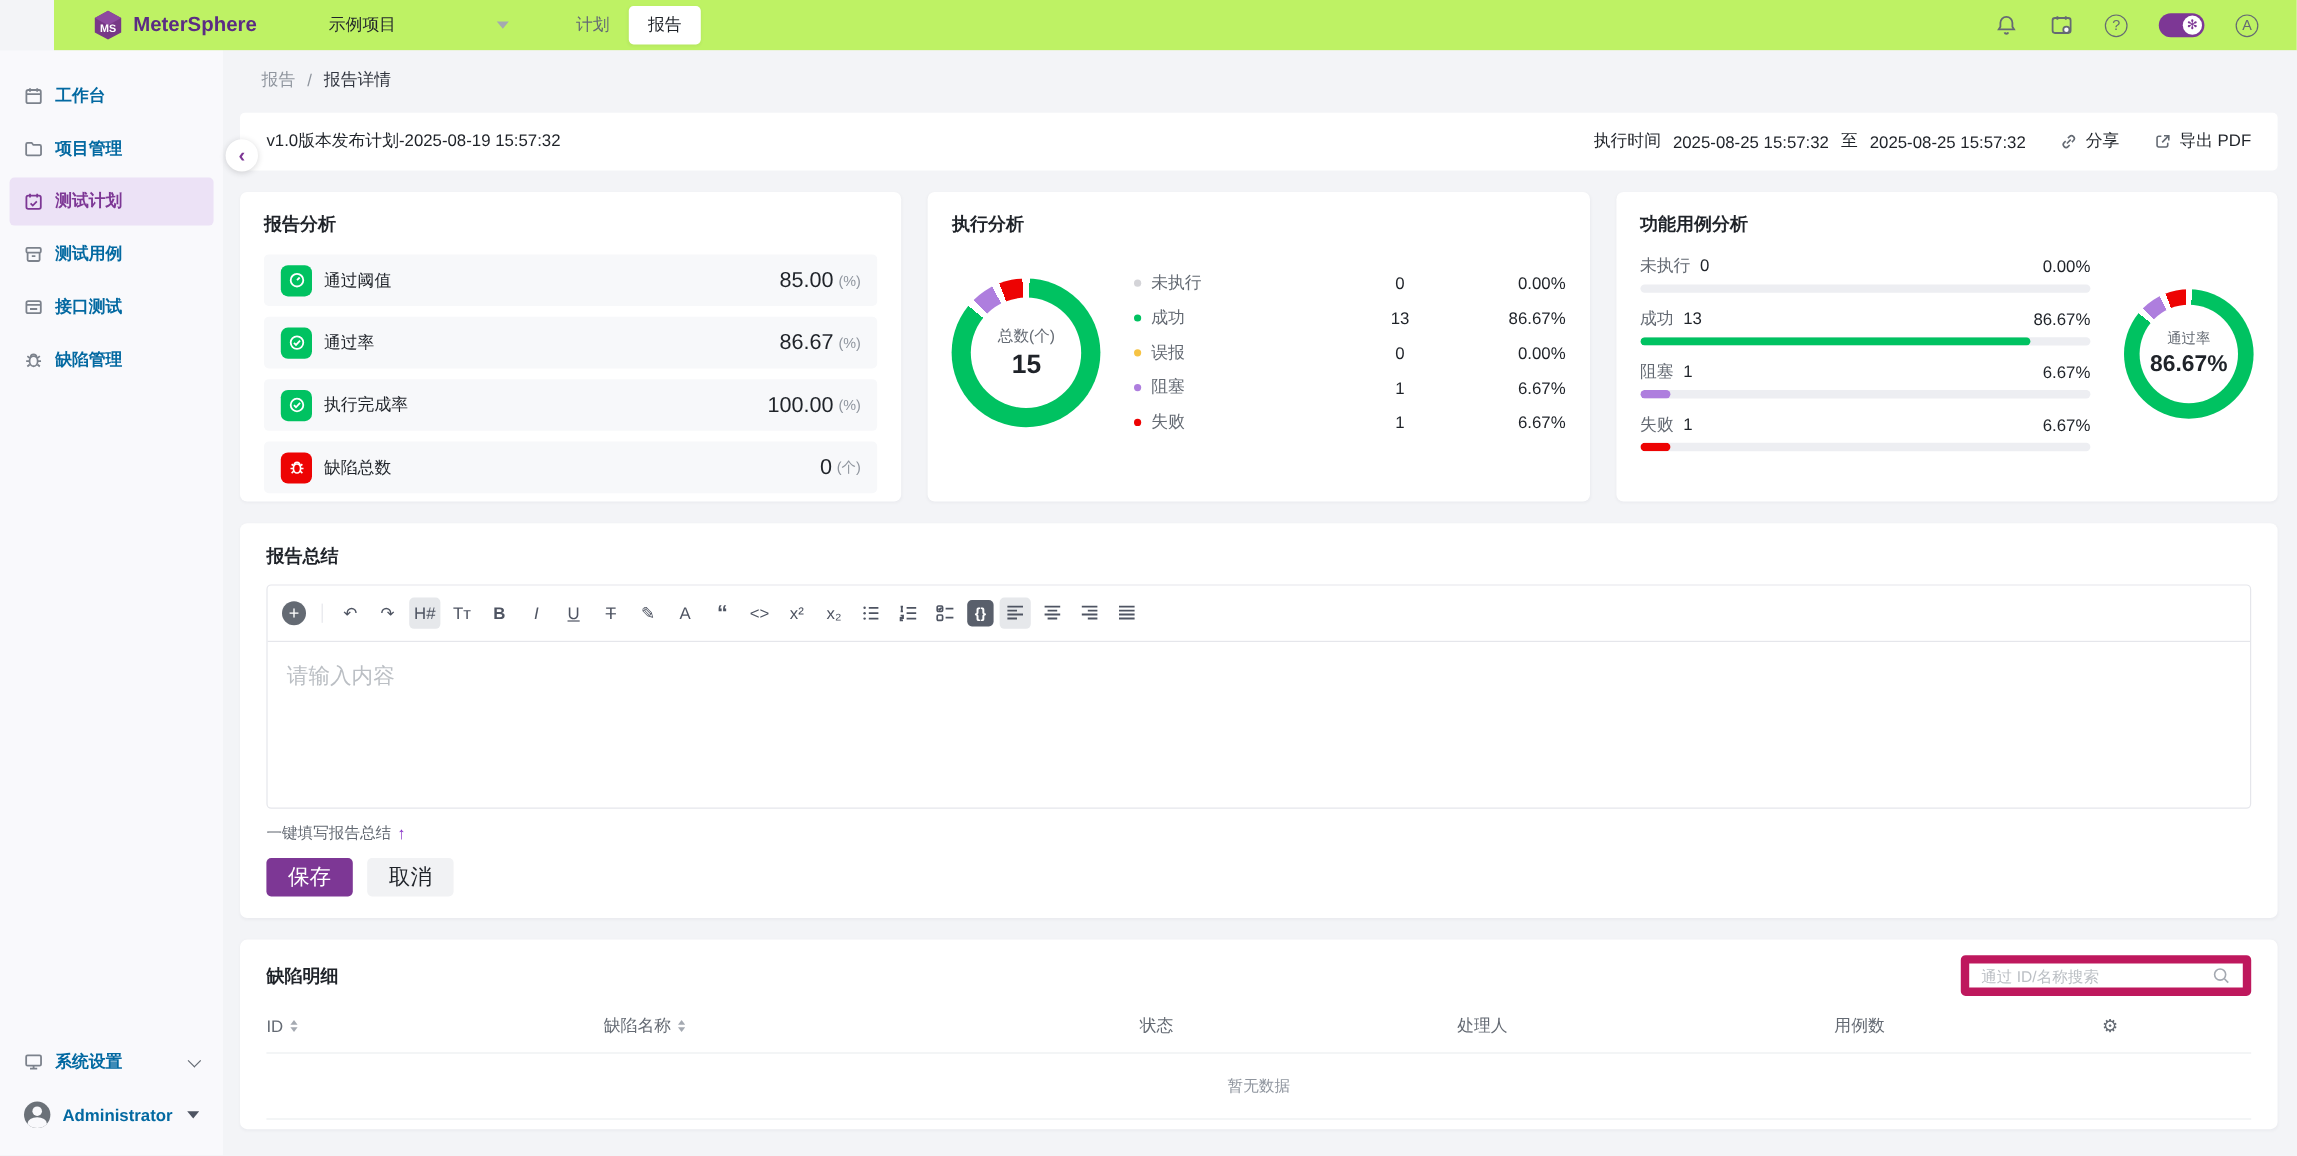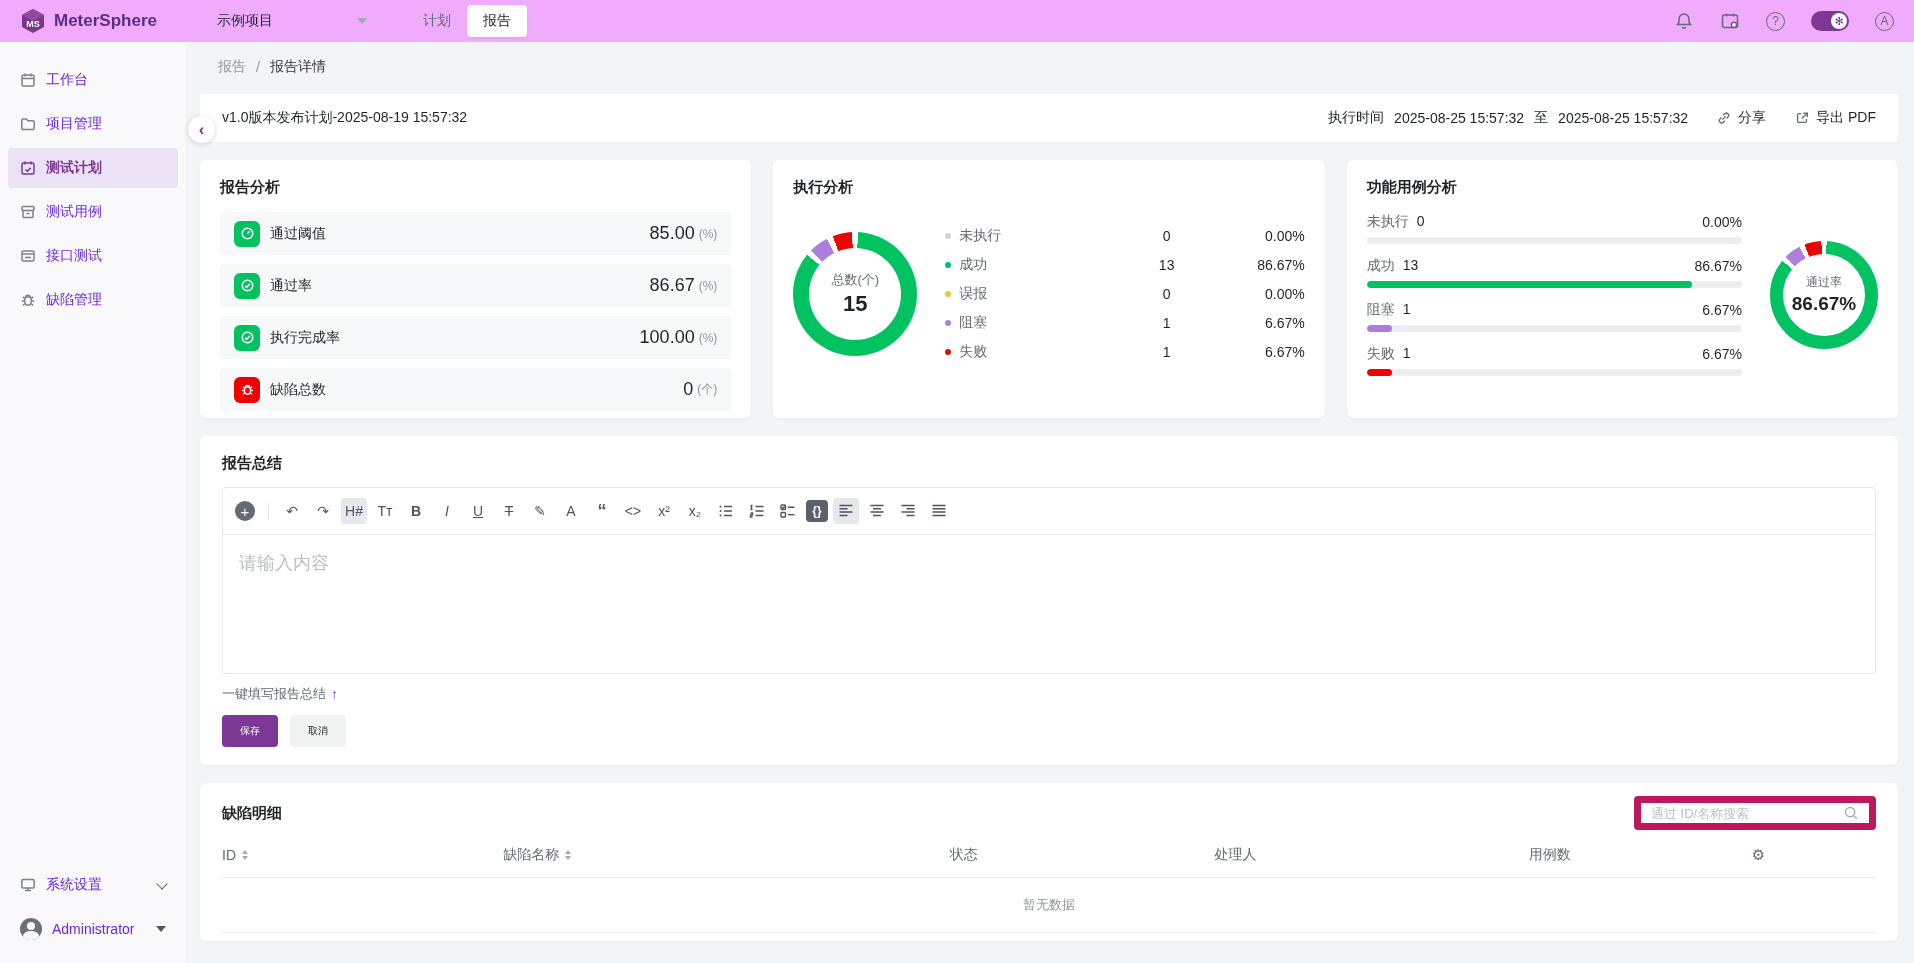--- a/index.html
+++ b/index.html
@@ -1,37 +1,37 @@
 <!DOCTYPE html>
 <html><head>
 <meta charset="utf-8">
 <style>
   *{margin:0;padding:0;box-sizing:border-box;}
   html,body{width:1914px;height:963px;overflow:hidden;}
   body{font-family:"Liberation Sans","DejaVu Sans",sans-serif;font-size:14px;color:#1f2329;background:#f3f4f7;}
   .center{display:flex;align-items:center;justify-content:center;}
 
   
-  .topbar{height:42px;background:#f0abfc;display:flex;align-items:center;padding:0 20px;}
+  .topbar{height:42px;background:#bef264;display:flex;align-items:center;padding:0 32px;margin-left:45px;}
   .brand{display:flex;align-items:center;gap:8px;margin-right:60px;}
   .brand-name{font-size:17px;font-weight:700;color:#5b2c83;}
   .proj-select{display:flex;align-items:center;width:150px;justify-content:space-between;color:#1f2329;margin-right:40px;cursor:pointer;}
   .caret-down{width:0;height:0;border-left:5px solid transparent;border-right:5px solid transparent;border-top:6px solid #a4a9b1;}
   .top-tab{padding:7px 16px;color:#646a73;border-radius:4px;cursor:pointer;}
   .top-tab.active{background:#fff;color:#1f2329;box-shadow:0 1px 3px rgba(31,35,41,.06);}
   .top-right{margin-left:auto;display:flex;align-items:center;gap:26px;}
   .tico{width:20px;height:20px;color:#646a73;cursor:pointer;}
   .circle-ico{width:19px;height:19px;border:1.4px solid #646a73;border-radius:50%;font-size:12px;color:#646a73;}
   .toggle{width:38px;height:20px;background:#7D3795;border-radius:10px;position:relative;cursor:pointer;}
   .toggle .knob{position:absolute;right:2px;top:2px;width:16px;height:16px;background:#fff;border-radius:50%;color:#7D3795;font-size:11px;line-height:16px;text-align:center;}
 
   
   .shell{display:flex;height:921px;}
   .sidebar{width:186px;background:#f9f9fc;padding:18px 8px 10px;display:flex;flex-direction:column;flex-shrink:0;}
-  .side-item{height:40px;border-radius:4px;display:flex;align-items:center;gap:10px;padding:0 12px;color:#6d28d9;cursor:pointer;margin-bottom:4px;}
+  .side-item{height:40px;border-radius:4px;display:flex;align-items:center;gap:10px;padding:0 12px;color:#0369a1;cursor:pointer;margin-bottom:4px;font-weight:bold;}
   .side-item svg{color:#7c828c;flex-shrink:0;}
   .side-item.active{background:#ece2f6;color:#7D3795;font-weight:600;}
   .side-item.active svg{color:#7D3795;}
   .side-bottom{margin-top:auto;}
   .chev{width:8px;height:8px;border-right:1.6px solid #646a73;border-bottom:1.6px solid #646a73;transform:rotate(45deg);margin-left:auto;margin-top:-3px;}
   .caret-solid{width:0;height:0;border-left:5px solid transparent;border-right:5px solid transparent;border-top:6px solid #4e5462;margin-left:auto;}
   .avatar{width:22px;height:22px;border-radius:50%;background:#6b7178;position:relative;overflow:hidden;flex-shrink:0;}
   .avatar::before{content:"";position:absolute;left:7px;top:4px;width:8px;height:8px;border-radius:50%;background:#f9f9fc;}
   .avatar::after{content:"";position:absolute;left:3px;top:13px;width:16px;height:10px;border-radius:50%;background:#f9f9fc;}
 
@@ -96,21 +96,21 @@
   .tb svg{color:#4e5462;}
   .tb-add{width:20px;height:20px;min-width:20px;border-radius:50%;background:#646a73;color:#fff;font-size:15px;margin-right:3px;}
   .tb-div{width:1px;height:16px;background:#e5e6eb;margin:0 5px;}
   .tb-dark{background:#595f6b;color:#fff;min-width:22px;width:22px;height:22px;font-size:12px;font-weight:700;}
   .tb .strike{text-decoration:line-through;}
   .tb .uline{text-decoration:underline;}
   .editor-body{height:138px;padding:16px;font-size:18px;color:#bbbfc4;cursor:text;}
   .ai-row{margin-top:11px;display:flex;align-items:center;gap:5px;font-size:13px;color:#646a73;cursor:pointer;}
   .ai-arrow{color:#8a38c9;font-weight:700;font-size:14px;}
   .btn-row{margin-top:12px;display:flex;gap:12px;}
-  .btn{height:32px;padding:0 18px;border-radius:4px;border:none;font-size:10px;cursor:pointer;font-family:inherit;}
+  .btn{height:32px;padding:0 18px;border-radius:4px;border:none;font-size:18px;cursor:pointer;font-family:inherit;}
   .btn-primary{background:#7D3795;color:#fff;}
   .btn-plain{background:#f1f2f4;color:#1f2329;}
 
   
   .defect-card{margin-top:18px;padding:13px 22px 0;height:158px;}
   .defect-head{display:flex;align-items:center;justify-content:space-between;}
   .search-box{width:242px;height:34px;border:7px solid #be185d;border-radius:4px;display:flex;align-items:center;padding:0 10px;background:#fff;}
   .search-box input{border:none;outline:none;flex:1;font-size:13px;font-family:inherit;color:#1f2329;background:transparent;}
   .search-box input::placeholder{color:#bbbfc4;}
   .thead{display:flex;align-items:center;height:46px;margin-top:2px;color:#646a73;border-bottom:1px solid #eceef1;}

